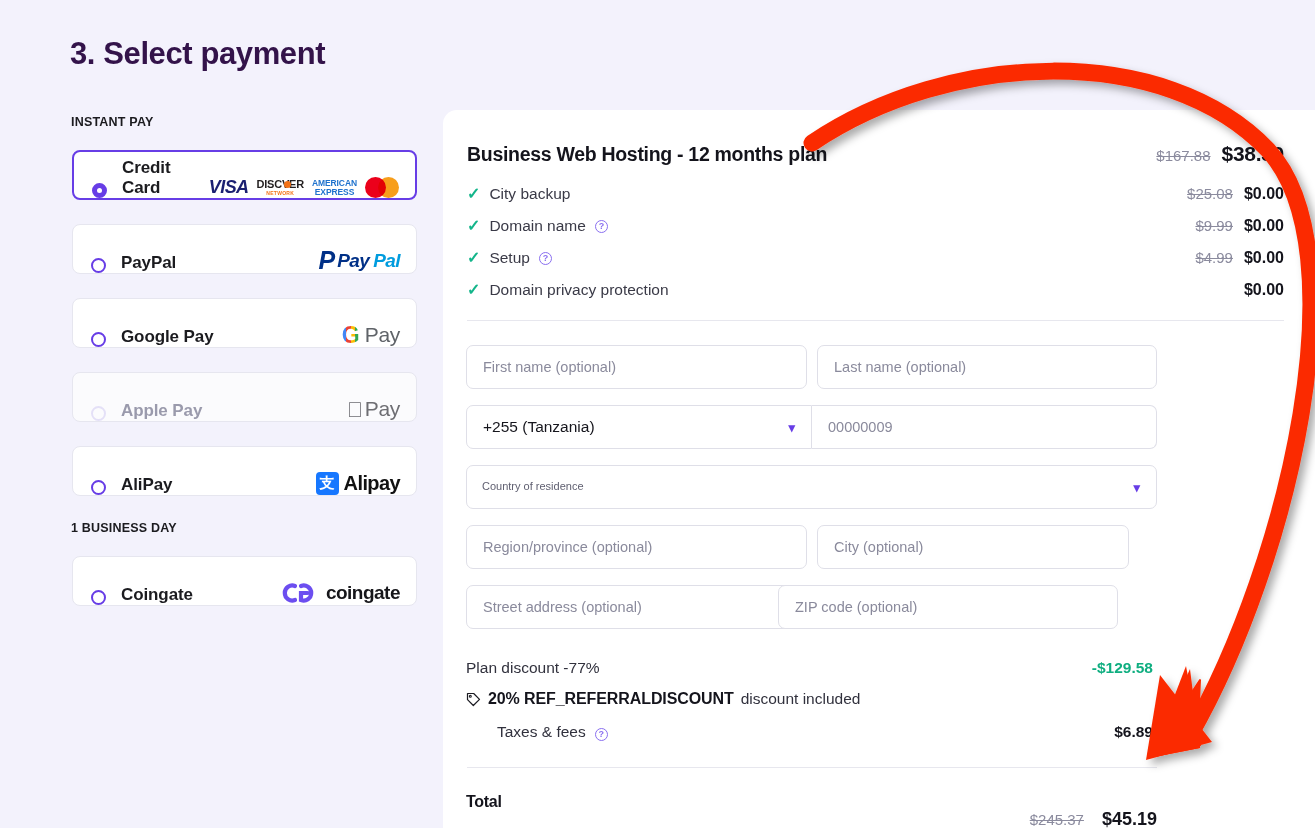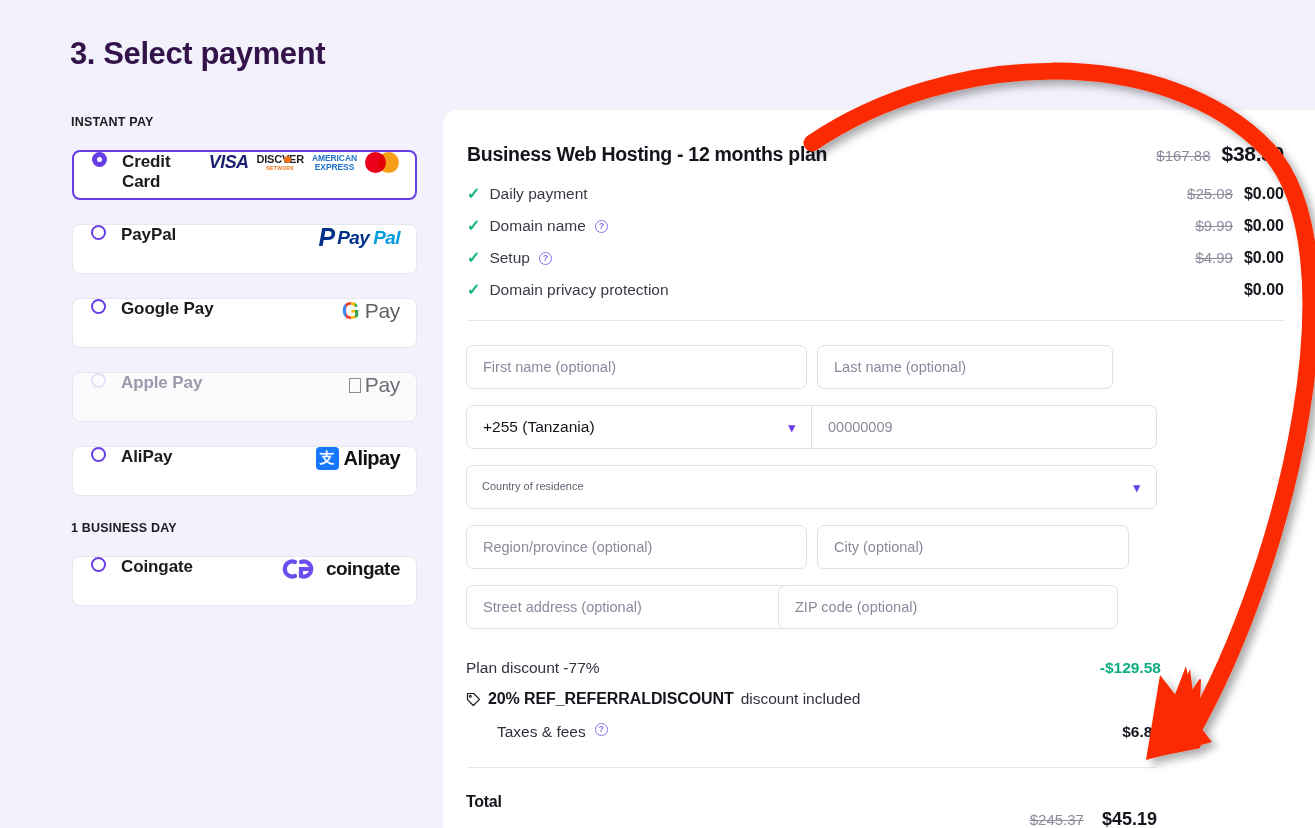--- a/index.html
+++ b/index.html
@@ -24,21 +24,21 @@
     position: absolute; left: 71px;
     font-size: 12.5px; font-weight: 700; letter-spacing: 0.2px;
     color: #1b1b1f;
   }
   #label-instant { top: 115px; }
   #label-business { top: 521px; }
 
   .pay-card {
     position: absolute; left: 72px; width: 345px; height: 50px;
     background: #ffffff; border: 1px solid #e6e6ef; border-radius: 8px;
-    display: flex; align-items: flex-start;
+    display: flex; align-items: flex-end;
   }
   .pay-card.selected {
     border: 2px solid #673de6;
     box-shadow: 0 0 0 0 rgba(0,0,0,0);
   }
   .pay-card.disabled { background: #fbfbfd; }
 
   .radio {
     margin-left: 18px; width: 15px; height: 15px; border-radius: 50%;
     border: 2px solid #673de6; flex: 0 0 auto;
@@ -156,21 +156,21 @@
     border: 1px solid #dfdfe8; border-radius: 7px; background: #fff;
     display: flex; align-items: center; padding: 0 16px;
   }
   #country-legend {
     position: absolute; left: 478px; top: 480px; background: #fff; padding: 0 4px;
     font-size: 11px; color: #5f5f70;
   }
   #country-value { font-size: 15.5px; color: #16161d; }
 
   
-  .trow { position: absolute; left: 466px; right: 154px; display: flex; align-items: flex-start; }
+  .trow { position: absolute; left: 466px; right: 162px; display: flex; align-items: flex-end; }
   .t-label { font-size: 15.5px; color: #31313d; }
   .t-amt { margin-left: auto; font-size: 15.5px; font-weight: 700; color:#14141c; }
   .t-amt.green { color: #0fae80; }
 
   #promo-row { position: absolute; left: 466px; top: 690px; display:flex; align-items:center; gap:7px; }
   .promo-strong { font-size: 16px; font-weight: 700; color: #14141c; letter-spacing:-0.1px;}
   .promo-rest { font-size: 15.5px; color: #31313d; }
 
   #total-label { position:absolute; left:466px; top:793px; font-size:16px; font-weight:700; color:#14141c; letter-spacing:-0.3px;}
   #total-prices { position:absolute; right:158px; top:809px; display:flex; align-items:baseline; gap:18px;}
@@ -281,21 +281,21 @@
         </span>
       <span class="rprice">
         <span class="old-price">$167.88</span>
         <span class="plan-new">$38.30</span>
       </span>
     </div>
 
     <div class="srow" style="top:75px;">
       <span class="rlabel">
         <span class="check">✓</span>
-        <span class="feat-label">Daily payment</span>
+        <span class="feat-label">City backup</span>
       </span>
       <span class="rprice">
         <span class="old-price">$25.08</span>
         <span class="feat-new">$0.00</span>
       </span>
     </div>
 
     <div class="srow" style="top:107px;">
       <span class="rlabel">
         <span class="check">✓</span>
@@ -329,21 +329,21 @@
         <span class="feat-new">$0.00</span>
       </span>
     </div>
 
     <div class="divider" style="top:210px;"></div>
   </div>
 
   <div class="fld" style="left:466px; top:345px; width:341px;">
     <span>First name (optional)</span>
   </div>
-  <div class="fld" style="left:817px; top:345px; width:296px;">
+  <div class="fld" style="left:817px; top:345px; width:340px;">
     <span>Last name (optional)</span>
   </div>
 
   <div id="phone-group">
     <div id="phone-code">
       <span>+255 (Tanzania)</span>
       <span class="chev">▾</span>
     </div>
     <div id="phone-number">
       <span>00000009</span>

